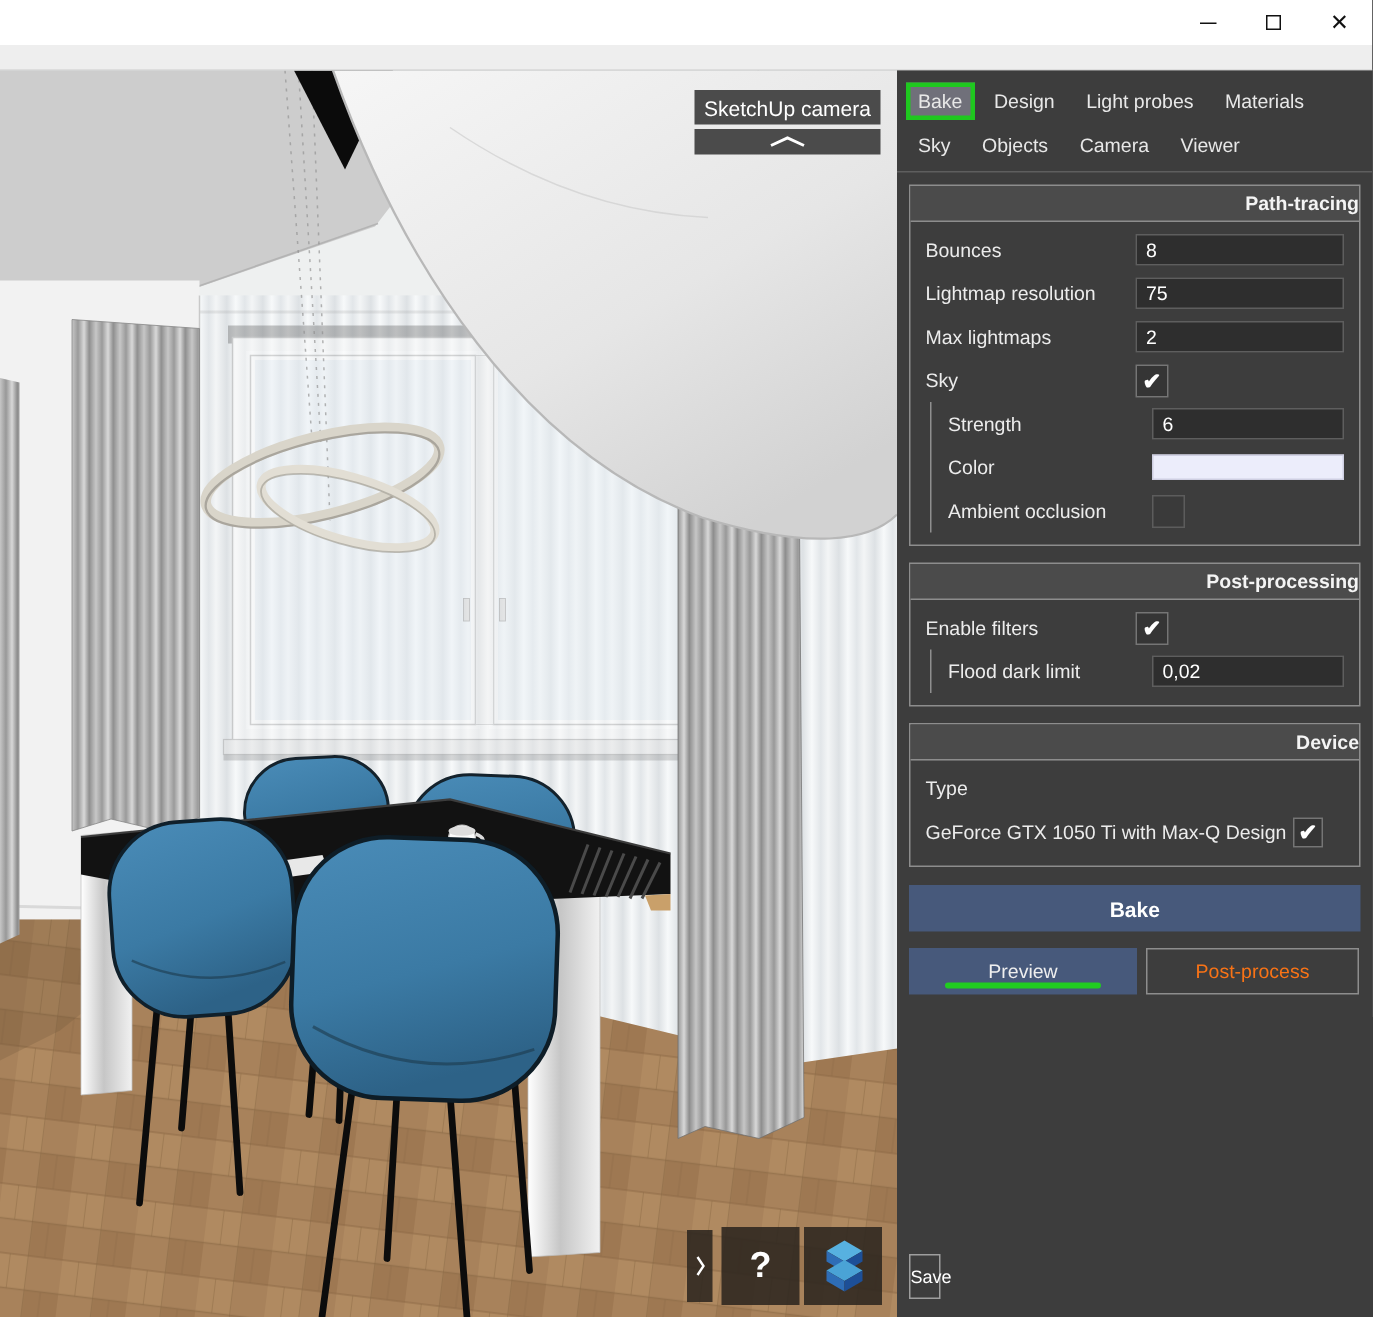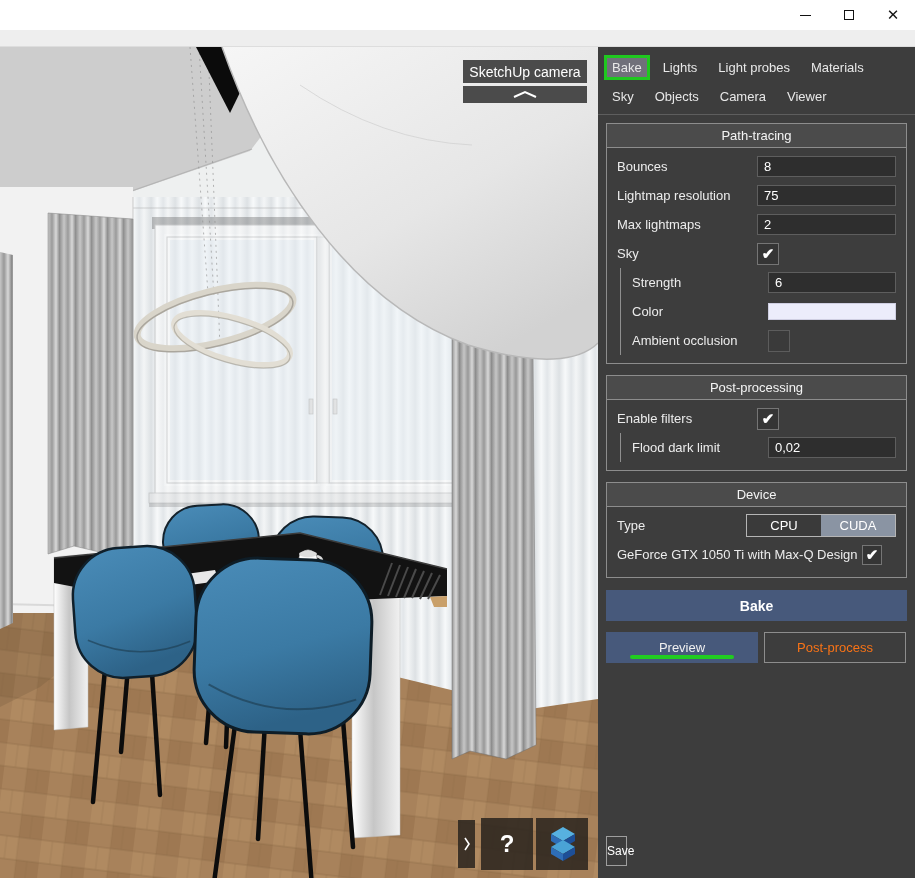--- a/index.html
+++ b/index.html
@@ -31,21 +31,21 @@
 
   
   .panel { width:317px; flex:0 0 317px; background:#3d3d3d; color:#ececec; font-size:13px; position:relative;
            display:flex; flex-direction:column; }
   .tabs { padding:8px 6px 5px 6px; display:flex; flex-wrap:wrap; column-gap:5px; row-gap:4px; align-items:center; }
   .tab { padding:2px 5px; border:3px solid transparent; color:#e8e8e8; font-size:13px; cursor:default; white-space:nowrap; }
   .tab.selected { background:#70707a; border-color:#1fc81f; }
   .tabs-divider { border-bottom:1px solid #5e5e5e; }
   .content { padding:8px; flex:1; }
   .section { border:1px solid #8d8d8d; margin-bottom:11px; }
-  .section-title { background:#4b4b4b; border-bottom:1px solid #8d8d8d; text-align:center; padding:4px 0; color:#f4f4f4; }
+  .section-title { background:#4b4b4b; border-bottom:1px solid #8d8d8d; text-align:right; padding:4px 0; color:#f4f4f4;font-weight:bold; }
   .section-body { padding:4px 10px 8px 10px; }
   .frow { height:29px; display:flex; align-items:center; justify-content:space-between; }
   .indent { border-left:1px solid #8f8f8f; margin-left:3px; padding-left:11px; }
   .ctrl-col { width:139px; display:flex; align-items:center; flex:0 0 139px; }
   .indent .ctrl-col { width:128px; flex:0 0 128px; }
   .tinput { width:139px; height:21px; background:#2e2e2e; border:1px solid #5e5e5e; padding:0 6px;
             display:flex; align-items:center; color:#fff; font-size:13px; }
   .indent .tinput { width:128px; }
   .cb { width:22px; height:22px; background:#353535; border:1px solid #757575; display:flex; align-items:center;
         justify-content:center; font-weight:bold; font-size:15px; color:#fff; }
@@ -274,21 +274,21 @@
           <polygon points="8,23 20,30 20,37 8,30" fill="#2e6db6"></polygon>
           <polygon points="20,30 32,23 32,30 20,37" fill="#1d4f97"></polygon>
         </svg>
       </div>
     </div>
 
     <div class="panel">
 
       <div class="tabs">
         <span class="tab selected">Bake</span>
-        <span class="tab">Lights</span>
+        <span class="tab">Design</span>
         <span class="tab">Light probes</span>
         <span class="tab">Materials</span>
         <span class="tab">Sky</span>
         <span class="tab">Objects</span>
         <span class="tab">Camera</span>
         <span class="tab">Viewer</span>
       </div>
       <div class="tabs-divider"></div>
 
       <div class="content">
@@ -367,24 +367,20 @@
             </div>
           </div>
         </div>
 
         
         <div class="section">
           <div class="section-title">Device</div>
           <div class="section-body">
             <div class="frow">
               <span>Type</span>
-              <div class="seg-control">
-                <span class="seg">CPU</span>
-                <span class="seg selected">CUDA</span>
-              </div>
             </div>
             <div class="frow">
               <span class="gpu-label">GeForce GTX 1050 Ti with Max-Q Design</span>
               <div class="cb small">
                   <span>✔</span>
                 </div>
             </div>
           </div>
         </div>
 

